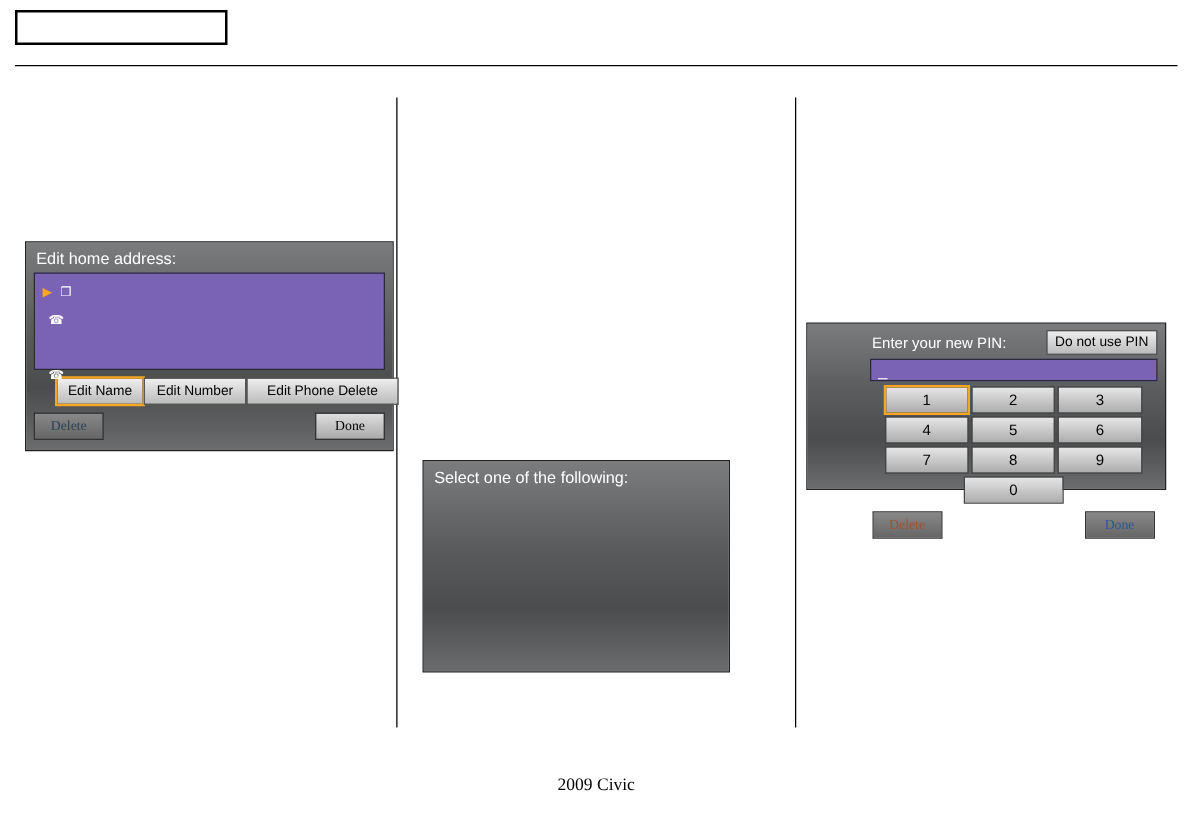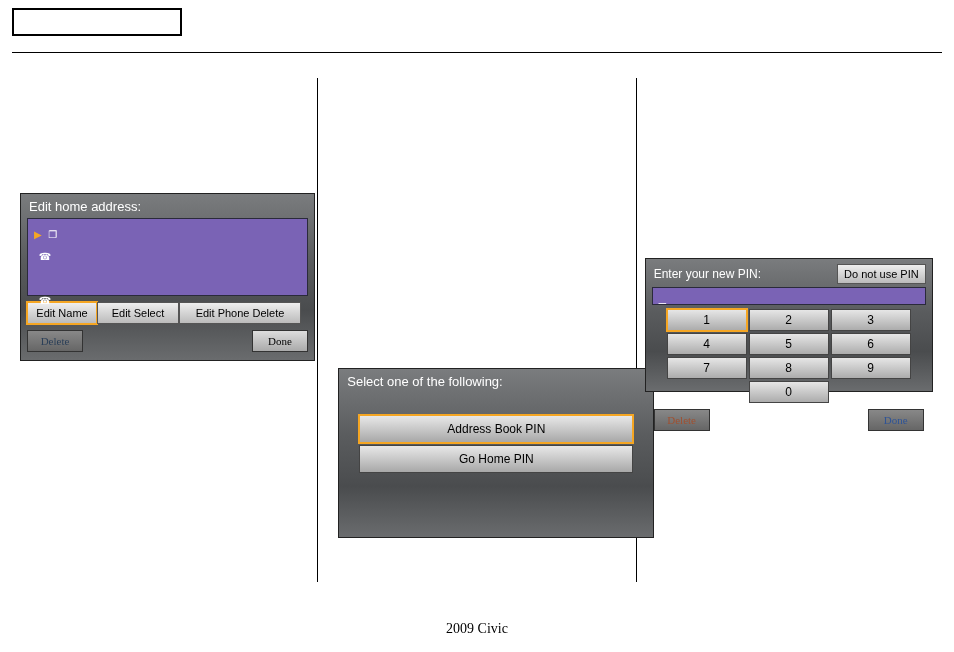--- a/index.html
+++ b/index.html
@@ -78,21 +78,21 @@
     border: 1px solid #2a2a3a;
     position: relative;
   }
 
   
   .screen1 { left: 20px; top: 125px; width: 295px; height: 168px; }
   .screen1 .purple-area { height: 78px; padding: 4px 6px; }
   .home-row { display:flex; align-items:center; gap:4px; height: 22px; }
   .home-row .ind { color:#f5a623; font-size:10px; }
   .home-row .icon { color:#fff; font-size:10px; width:14px; text-align:center; }
-  .btn-row { display:flex; gap:0; margin: 6px 6px 0 6px; text-align: center; }
+  .btn-row { display:flex; gap:0; margin: 6px 6px 0 24px; text-align: center; }
   .nav-btn {
     background: linear-gradient(180deg, #eee, #bbb);
     color:#000;
     border:1px solid #555;
     font-size:11px;
     height:22px;
     display:flex; align-items:center; justify-content:center;
     flex: 0 0 auto;
     padding: 0 6px;
     white-space: nowrap;
@@ -105,35 +105,35 @@
     border:1px solid #333;
     font-size:11px;
     height:22px;
     min-width:56px;
     display:flex; align-items:center; justify-content:center;
     padding:0 8px;
   }
   .soft-btn.done { background: linear-gradient(180deg,#ddd,#aaa); color:#000; }
 
   
-  .screen2 { left: 20px; top: 300px; width: 316px; height: 170px; }
+  .screen2 { left: 20px; top: 300px; width: 246px; height: 170px; }
   .screen2 .list { margin: 22px 20px 0 20px; }
   .list-btn {
     background: linear-gradient(180deg,#e8e8e8,#a8a8a8);
     color:#000;
     border:1px solid #444;
     font-size:12px;
     height:28px;
     display:flex; align-items:center; justify-content:center;
     margin-bottom:2px;
   }
   .list-btn.sel { outline:2px solid #f5a623; outline-offset:-1px; }
 
   
-  .screen3 { left: 8px; top: 190px; width: 288px; height: 134px; }
+  .screen3 { left: 8px; top: 190px; width: 288px; height: 134px; padding-left: 44px; }
   .screen3 .title-row { display:flex; align-items:center; justify-content:space-between; padding:5px 6px 3px 8px; }
   .no-pin-btn {
     background: linear-gradient(180deg,#eee,#bbb);
     color:#000; border:1px solid #555;
     font-size:11px; height:20px;
     padding:0 6px;
     display:flex; align-items:center;margin-left:12px;
   }
   .screen3 .purple-area { height:18px; margin:0 6px 4px 6px; display:flex; align-items:center; padding-left:6px; color:#fff; font-size:13px; }
   .keypad { margin:1px 18px 0 18px; }
@@ -173,39 +173,35 @@
           <span class="ind"></span>
           <span class="icon"></span>
         </div>
         <div class="home-row">
           <span class="ind"></span>
           <span class="icon">☎</span>
         </div>
       </div>
       <div class="btn-row">
         <div class="nav-btn sel" style="width:70px">Edit Name</div>
-        <div class="nav-btn" style="width:82px">Edit Select</div>
+        <div class="nav-btn" style="width:82px">Edit Number</div>
         <div class="nav-btn" style="width:122px">Edit Phone Delete</div>
       </div>
       <div class="bottom-row">
         <div class="soft-btn">Delete</div>
         <div class="soft-btn done">Done</div>
       </div>
     </div>
   </div>
 
   <div class="col-sep"></div>
 
   <div class="col">
     <div class="screen screen2">
       <div class="title">Select one of the following:</div>
-      <div class="list">
-        <div class="list-btn sel">Address Book PIN</div>
-        <div class="list-btn">Go Home PIN</div>
-      </div>
     </div>
   </div>
 
   <div class="col-sep"></div>
 
   <div class="col">
     <div class="screen screen3">
       <div class="title-row">
         <div>Enter your new PIN:</div>
         <div class="no-pin-btn">Do not use PIN</div>

